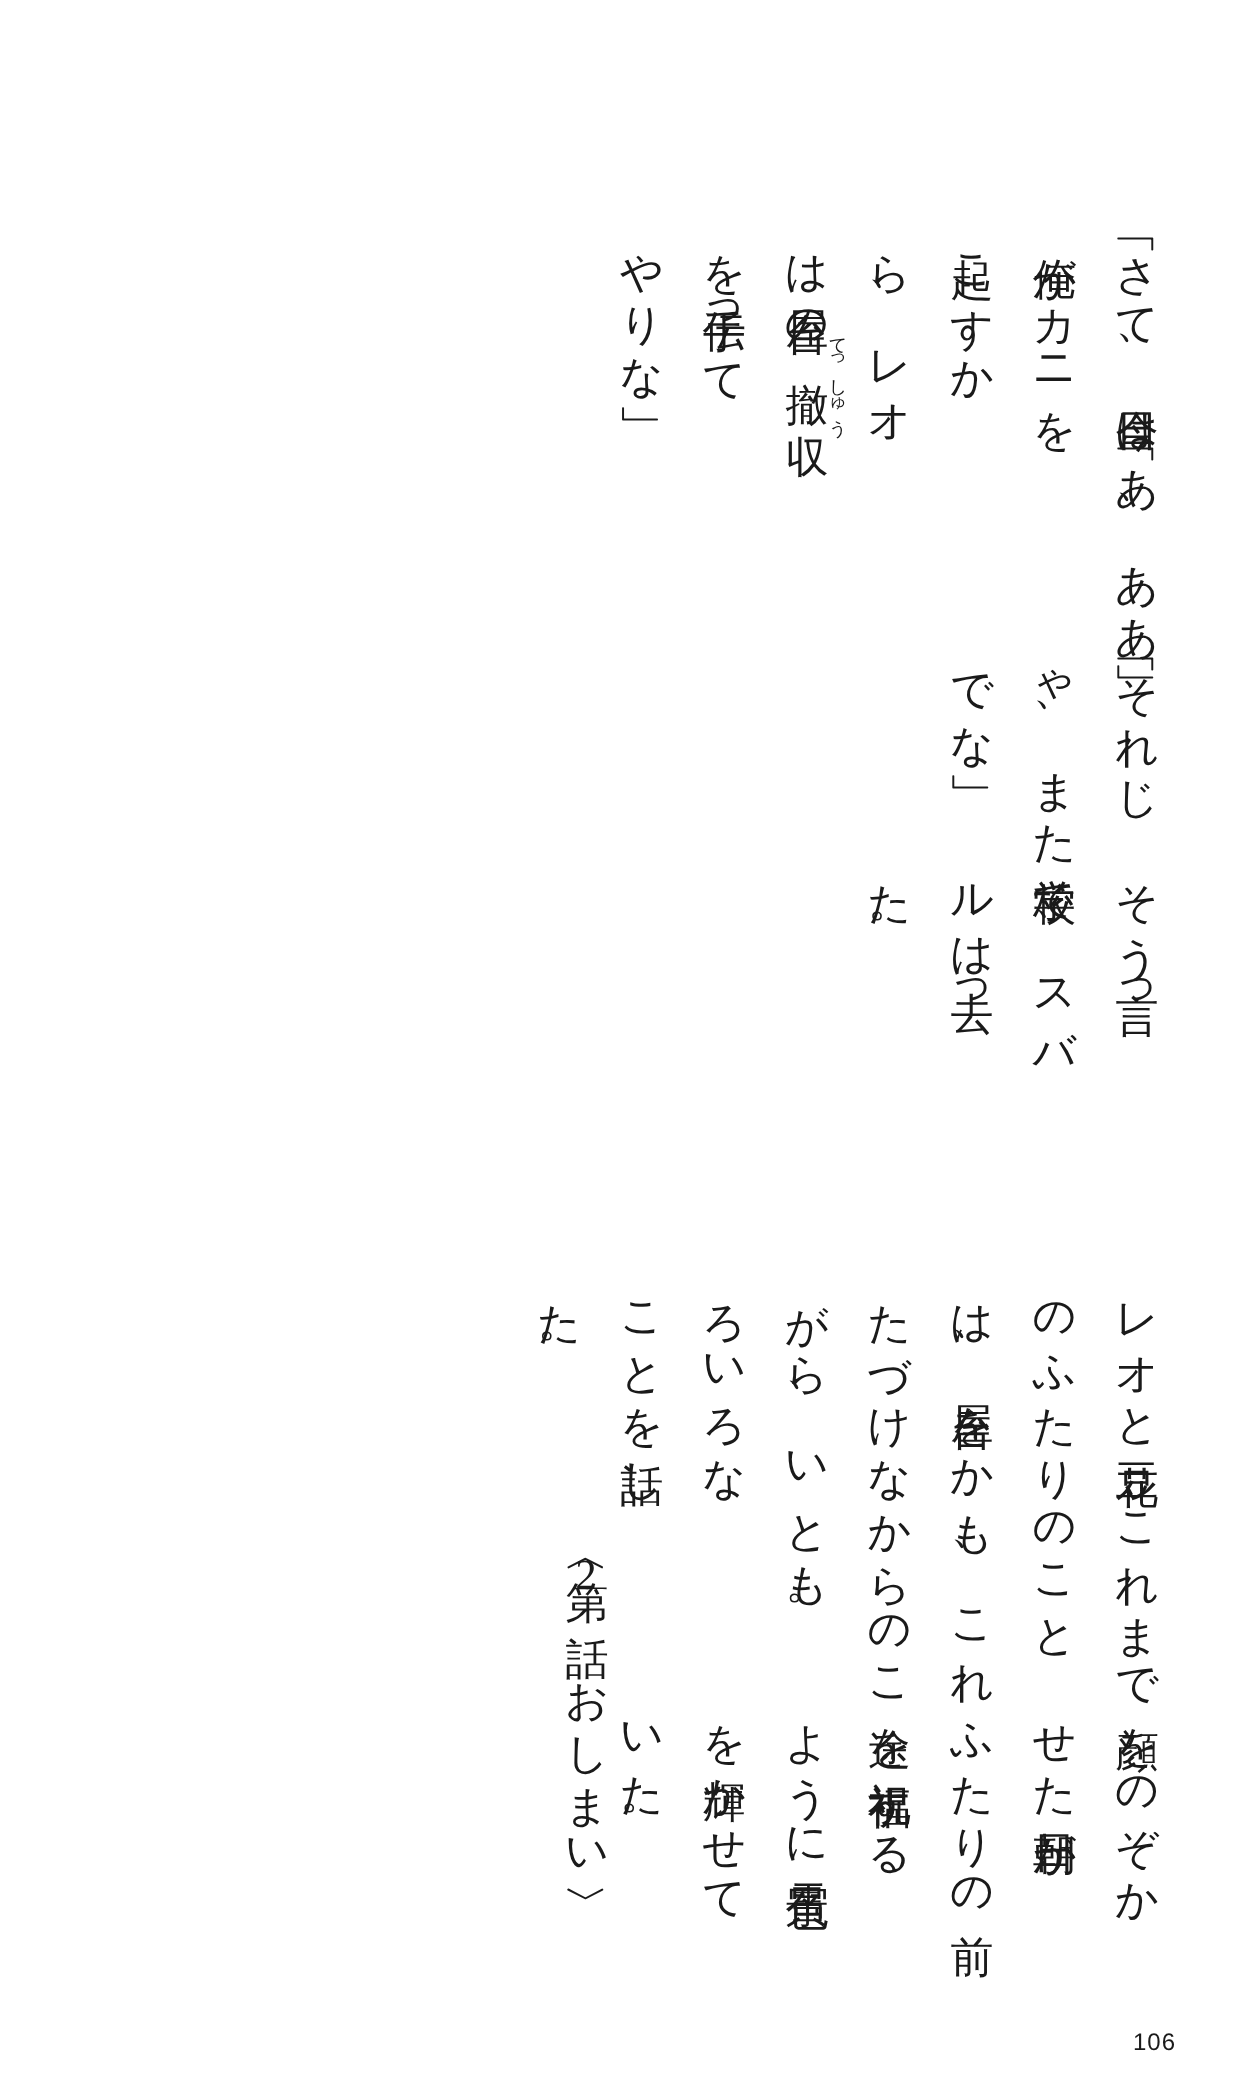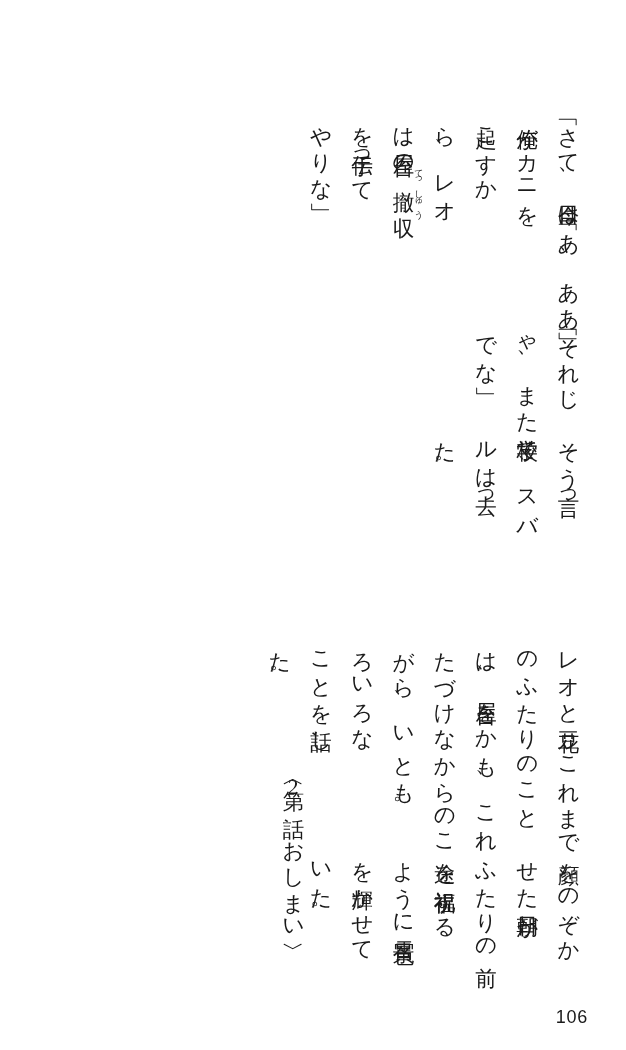--- a/index.html
+++ b/index.html
@@ -71,21 +71,21 @@
     -webkit-text-orientation: upright;
     font-size: 21.5px;
     letter-spacing: 0.08em;
     white-space: nowrap;
   }
 
   #page-number {
     position: absolute;
     right: 38px;
     bottom: 22px;
-    font-size: 18px;
+    font-size: 12px;
     letter-spacing: 0.04em;
     color: #1a1a1a;
     font-family: "Liberation Sans", sans-serif;
   }
 </style>
 </head>
 <body>
 
 <div id="page">
 

